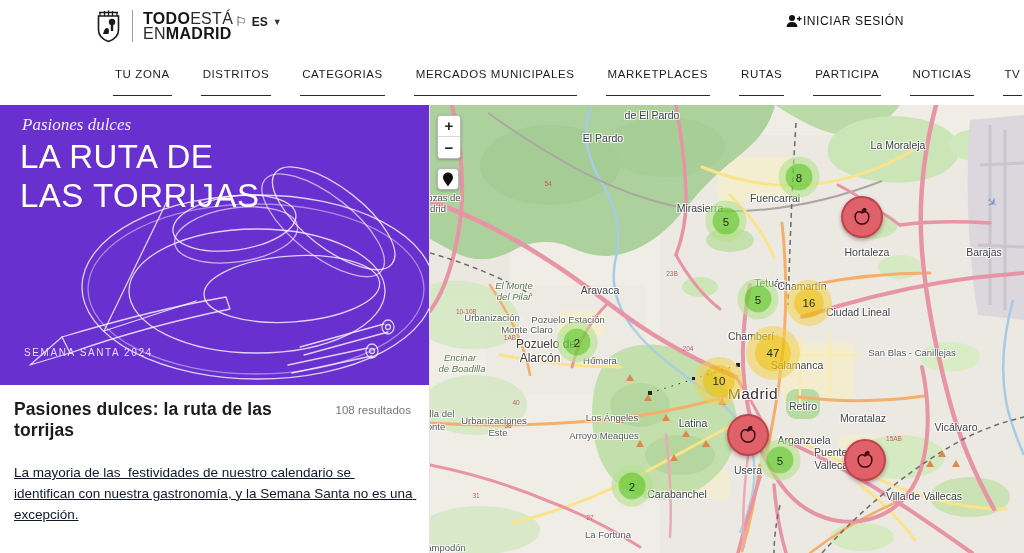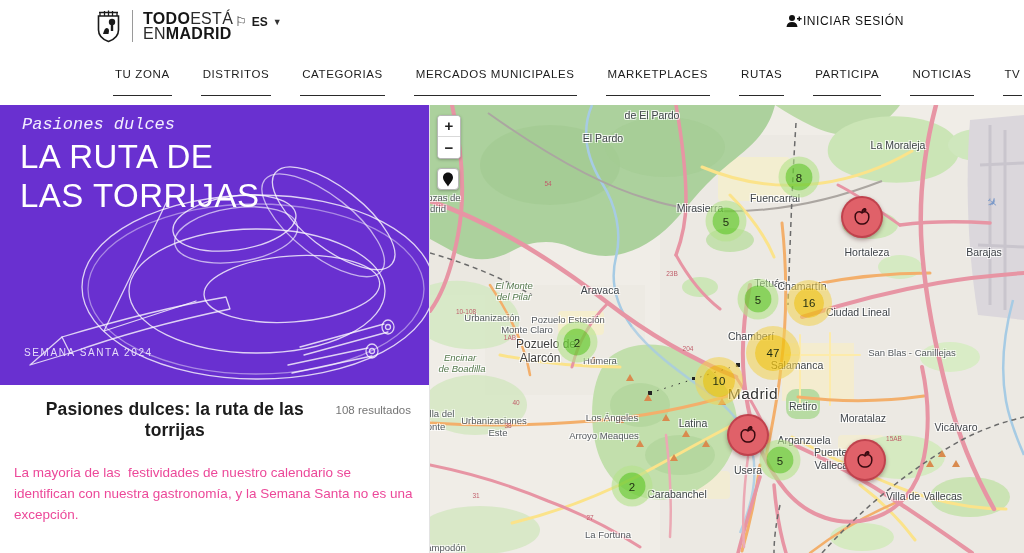--- a/index.html
+++ b/index.html
@@ -21,30 +21,30 @@
     font-size:12px;letter-spacing:.6px;color:#111;font-weight:400;cursor:pointer;}
   nav{position:absolute;top:52px;left:0;width:1024px;display:flex;align-items:flex-start;
     padding-left:113px;gap:29px;box-sizing:border-box;}
   nav a{display:inline-block;font-size:11.5px;letter-spacing:.6px;color:#1d1d1d;text-decoration:none;
     padding:16px 2px 15px 2px;border-bottom:1px solid #2a2a2a;white-space:nowrap;cursor:pointer;}
 
   
   .left-panel{position:absolute;top:105px;left:0;width:430px;height:448px;background:#fff;overflow:hidden;border-right:1px solid #e3e3e3;box-sizing:border-box;}
   .hero{position:relative;width:430px;height:280px;overflow:hidden;}
   .hero-art{position:absolute;left:0;top:0;width:430px;height:280px;}
-  .eyebrow{position:absolute;left:22px;top:10px;font-family:Liberation Mono, monospace;font-style:italic;
+  .eyebrow{position:absolute;left:22px;top:10px;font-family:Liberation Serif, serif;font-style:italic;
     font-size:17px;color:#f2ecff;}
   .hero-title{position:absolute;left:20px;top:32px;font-size:33px;line-height:39px;font-weight:400;
     letter-spacing:.5px;color:#ffffff;}
   .hero-note{position:absolute;left:24px;top:242px;font-size:10px;letter-spacing:1.6px;color:#e6dcfa;}
   .content{padding:14px 14px 0 14px;}
-  .content-head{display:flex;align-items:flex-start;justify-content:space-between;margin-top:0;text-align:center;}
+  .content-head{display:flex;align-items:flex-start;justify-content:space-between;margin-top:0;}
   .content-head h2{margin:0;font-size:17.5px;color:#1b1b1b;letter-spacing:.1px;}
   .results{font-size:11.5px;color:#757575;margin-top:5px;white-space:nowrap;padding-right:4px;}
-  .content p{font-size:13.5px;line-height:1.55;color:#ec4899;margin:22px 0 0 0;white-space:pre-wrap;}
+  .content p{font-size:13.5px;line-height:1.55;color:#0f172a;margin:22px 0 0 0;white-space:pre-wrap;text-decoration:underline;}
 
   
   .map{position:absolute;left:430px;top:105px;width:594px;height:448px;overflow:hidden;background:#f0ede7;cursor:grab;}
   .map svg.bg{position:absolute;left:0;top:0;}
   .map-overlays{position:absolute;left:0;top:0;width:594px;height:448px;}
   .mlabel{position:absolute;transform:translate(-50%,-50%);font-size:10.5px;color:#40454a;white-space:nowrap;
     text-shadow:-1px -1px 0 rgba(255,255,255,.85),1px -1px 0 rgba(255,255,255,.85),-1px 1px 0 rgba(255,255,255,.85),1px 1px 0 rgba(255,255,255,.85);}
   .mlabel.city{font-size:15.5px;color:#333;letter-spacing:.5px;}
   .mlabel.lg{font-size:12px;color:#3e3e3e;}
   .mlabel.sm{font-size:9.5px;color:#565b60;}

